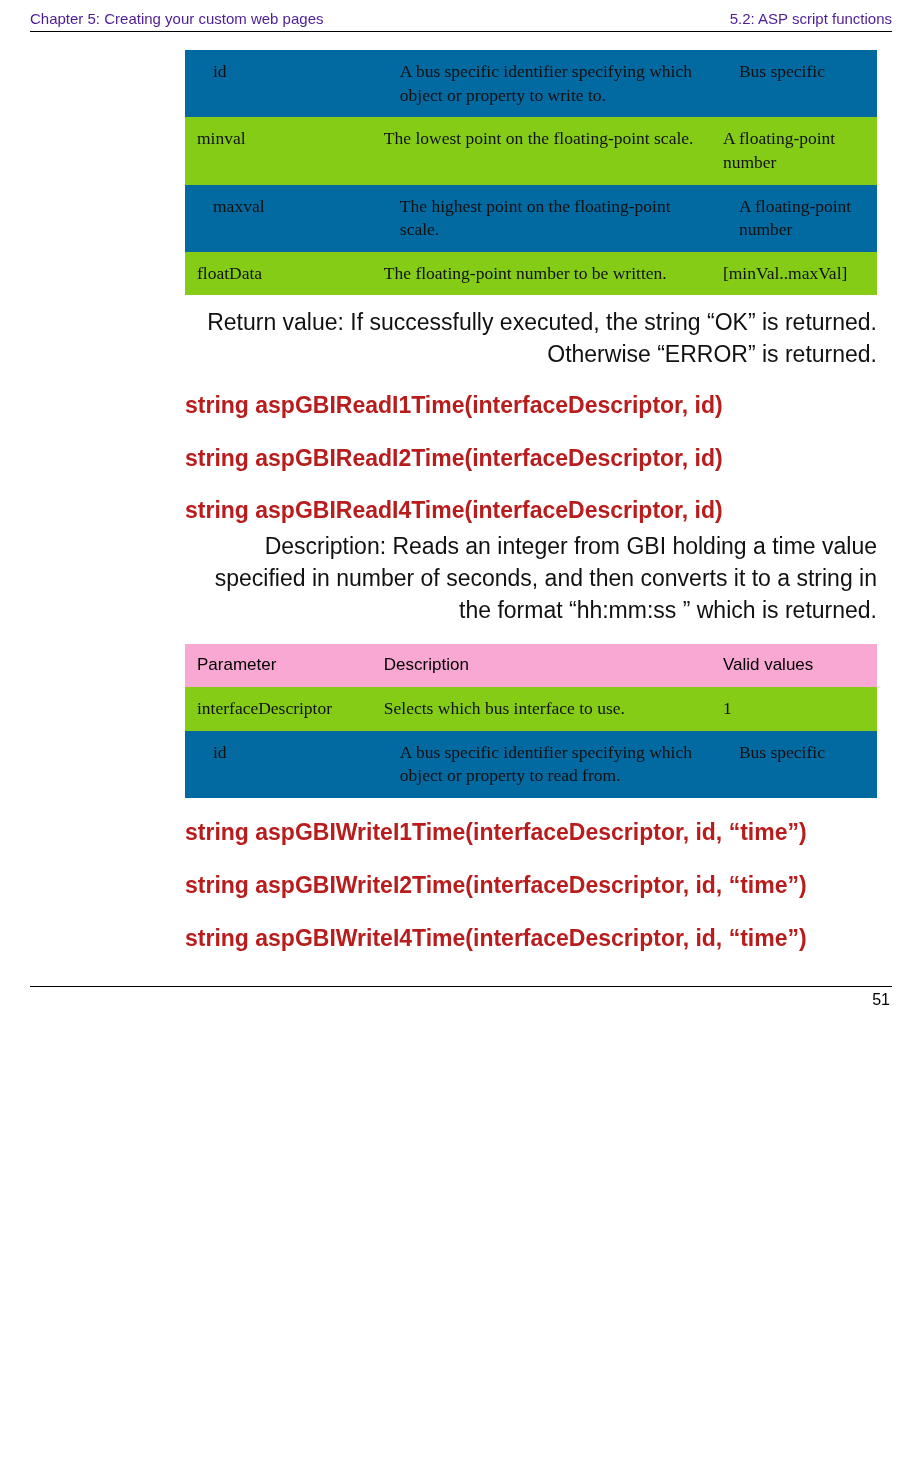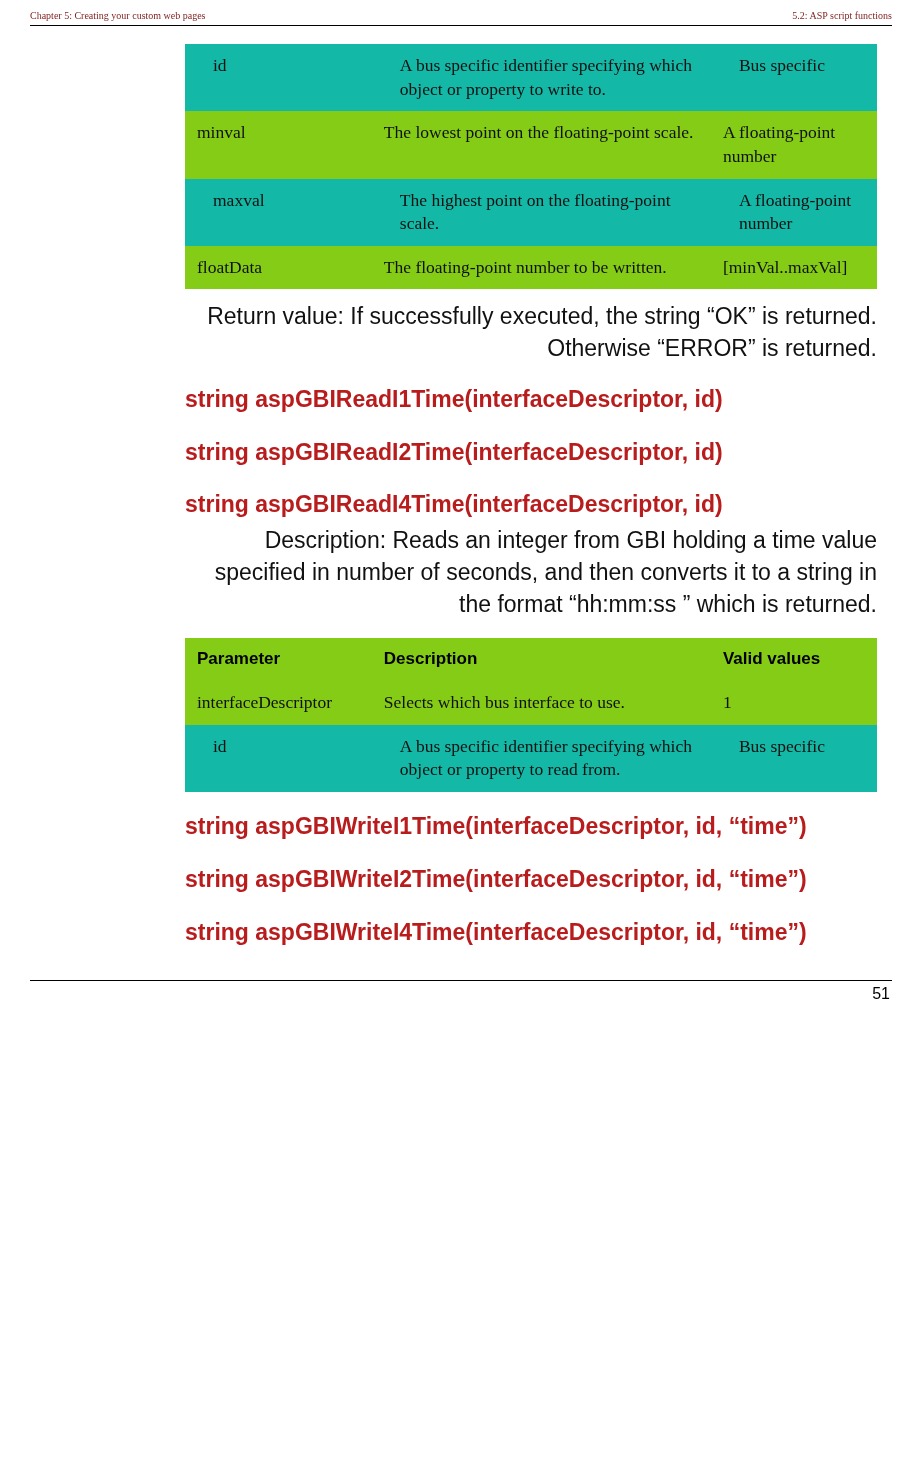--- a/index.html
+++ b/index.html
@@ -10,24 +10,23 @@
     color: #000;
     width: 922px;
   }
   .page {
     padding: 10px 30px 20px 30px;
     box-sizing: border-box;
   }
   .header-row {
     display: flex;
     justify-content: space-between;
-    font-size: 10px;
-    color: #7f1d1d;
+    font-size: 15px;
+    color: #4c1d95;
     padding-bottom: 4px;
-    font-family: Liberation Serif, serif;
   }
   .header-rule {
     border: none;
     border-top: 1px solid #000;
     margin: 0 0 18px 0;
   }
   .content {
     margin-left: 155px;
     margin-right: 15px;
   }
@@ -38,27 +37,27 @@
   }
   table.param th, table.param td {
     text-align: left;
     vertical-align: top;
     padding: 10px 12px 10px 12px;
     font-size: 17px;
     line-height: 1.35;
     border: none;
   }
   table.param th {
-    background: #84cc16;
+    background: #f9a8d4;
     color: #000;
-    font-weight: 700;
+    font-weight: 400;
     font-family: "Segoe UI", Arial, sans-serif;
   }
   table.param tr.shade td {
-    background: #14b8a6;
+    background: #0369a1;
     padding-left: 28px;
   }
   table.param tr.plain td {
     background: #84cc16;
   }
   table.param td {
     font-family: "Times New Roman", Times, serif;
     font-size: 17.5px;
     color: #111;
   }

